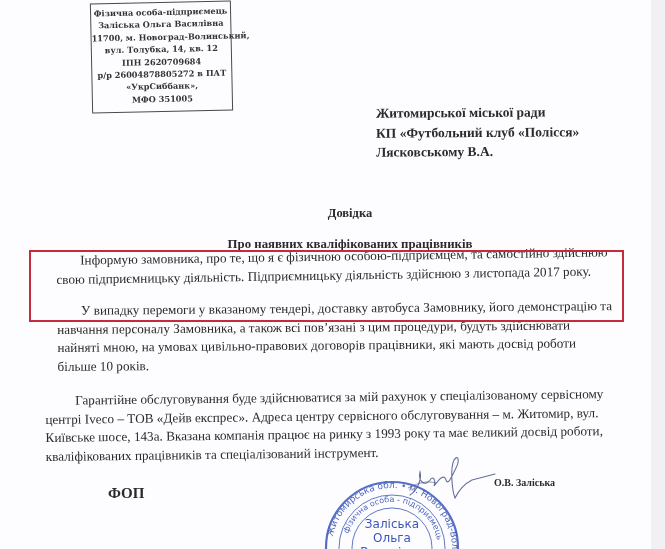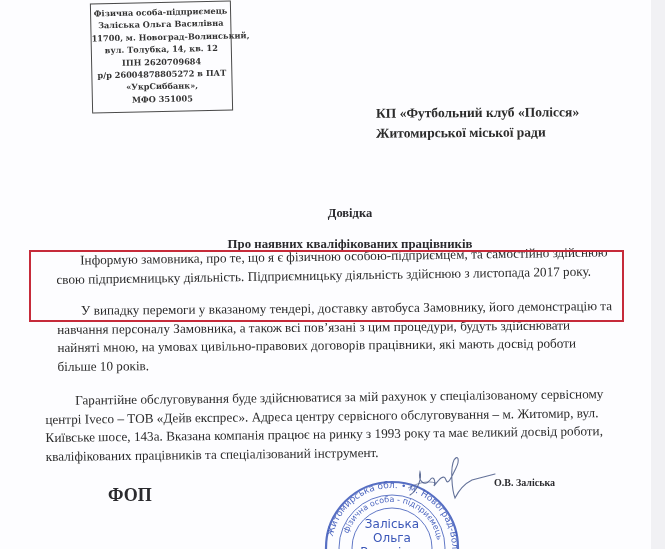--- a/index.html
+++ b/index.html
@@ -40,21 +40,21 @@
   .para-2 .l1 { padding-left: 24px; }
   .para-2 .last { display: block; }
   .para-3 { left: 45px; top: 392px; width: 575px; transform: rotate(-0.7deg); transform-origin: left top; }
   .para-3 .l1 { padding-left: 30px; }
 
   .highlight-box {
     position: absolute; left: 29px; top: 250px; width: 595px; height: 72px;
     border: 2.5px solid #c62b3a; box-sizing: border-box;
   }
 
-  .sig-left { position: absolute; left: 108px; top: 485px; font-weight: bold; font-size: 18px; }
+  .sig-left { position: absolute; left: 108px; top: 485px; font-weight: bold; font-size: 15px; }
   .sig-name { position: absolute; left: 494px; top: 477px; font-weight: bold; font-size: 10px; }
 
   .signature { position: absolute; left: 400px; top: 450px; width: 100px; height: 60px; }
   .stamp { position: absolute; left: 322px; top: 478px; width: 140px; height: 140px; }
 </style>
 </head>
 <body>
 
 <div class="page">
   <div class="page-edge"></div>
@@ -64,22 +64,23 @@
     <div>Заліська Ольга Василівна</div>
     <div>11700, м. Новоград-Волинський,</div>
     <div>вул. Толубка, 14, кв. 12</div>
     <div>ІПН 2620709684</div>
     <div>р/р 26004878805272 в ПАТ</div>
     <div>«УкрСиббанк»,</div>
     <div>МФО 351005</div>
   </div>
 
   <div class="addressee">
+    <div>Житомирської міської ради</div>
     <div>КП «Футбольний клуб «Полісся»</div>
-    <div>Житомирської міської ради</div>
+    <div>Лясковському В.А.</div>
   </div>
 
   <div class="doc-title title-1">Довідка</div>
   <div class="doc-title title-2">Про наявних кваліфікованих працівників</div>
 
   <div class="para para-1">
     <div class="line l1">Інформую замовника,  про те, що я є фізичною особою-підприємцем, та самостійно здійснюю</div>
     <div class="line">свою підприємницьку діяльність. Підприємницьку діяльність здійснюю з листопада 2017 року.</div>
   </div>
 

